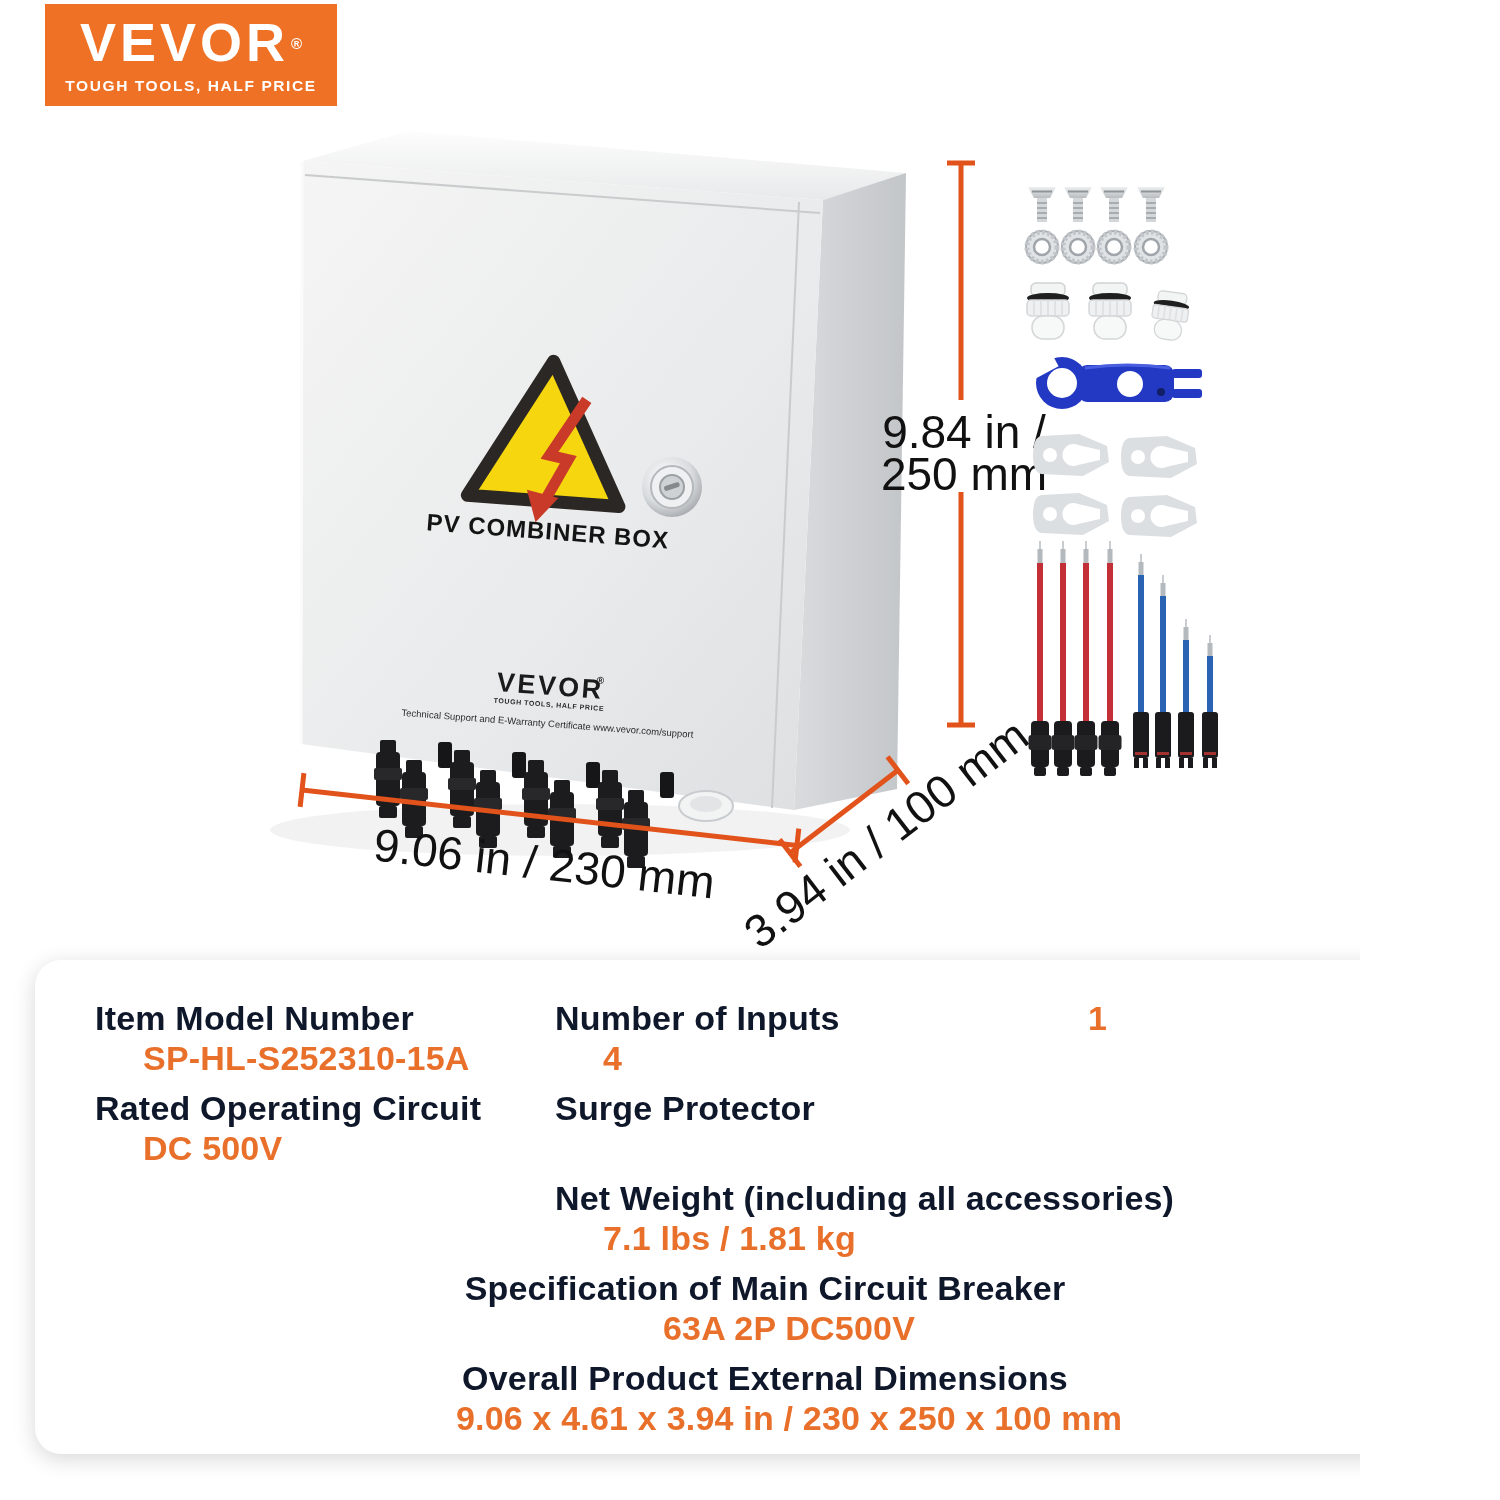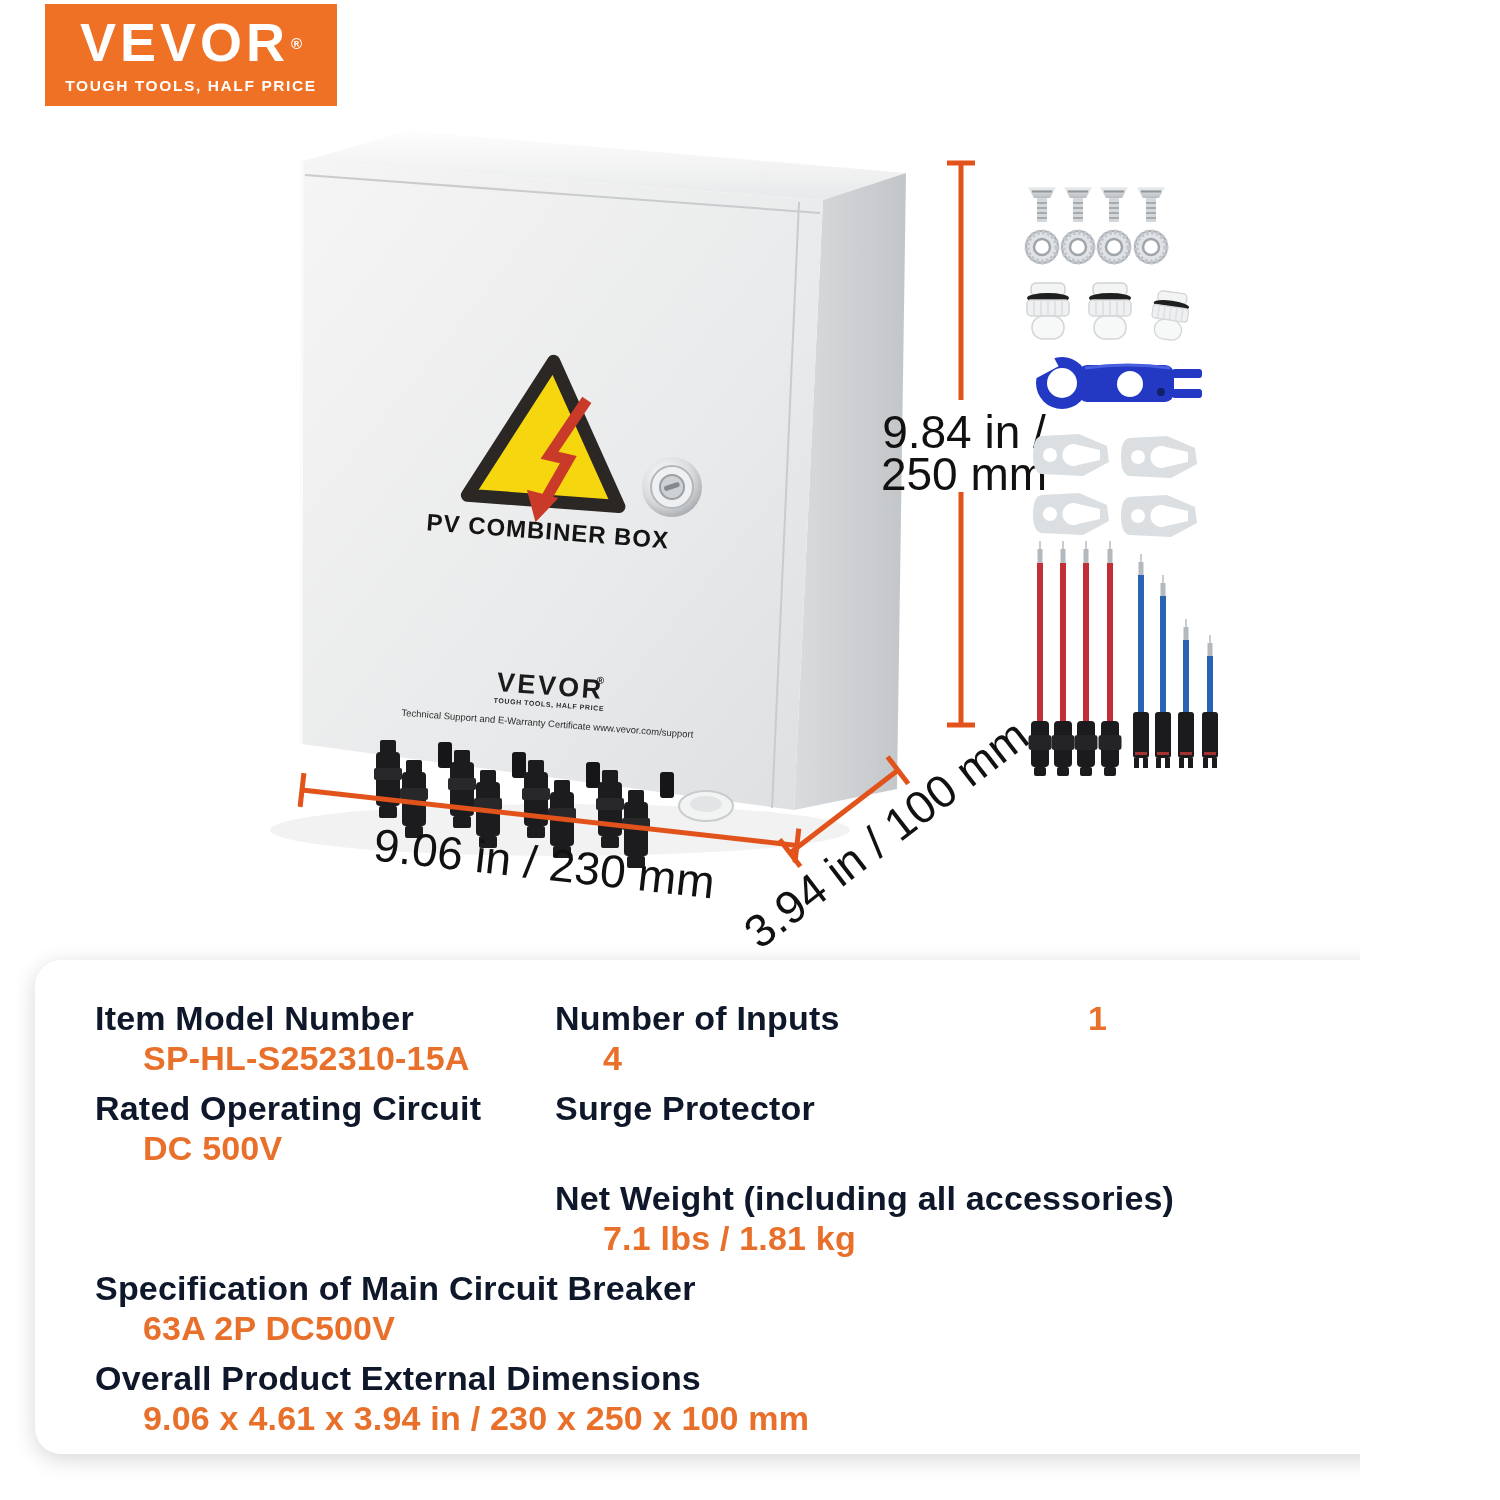--- a/index.html
+++ b/index.html
@@ -22,21 +22,21 @@
   .spec-card{
     position:absolute;left:35px;top:960px;width:1430px;height:494px;background:#ffffff;
     border-radius:26px;box-shadow:0 5px 22px rgba(0,0,0,0.16);
     box-sizing:border-box;padding:38px 30px 0 60px;
   }
   .spec-grid{display:grid;grid-template-columns:460px 485px auto;}
   .spec-item{height:90px;overflow:visible;white-space:nowrap;}
   .spec-label{font-size:34px;font-weight:700;color:#0f172a;line-height:40px;letter-spacing:0.2px;}
   .spec-value{font-size:34px;font-weight:700;color:#E8702B;line-height:40px;letter-spacing:0.2px;margin-left:48px;}
   .span-23{grid-column:2/4;}
-  .span-all{grid-column:1/4;}
+  .span-all{grid-column:1/4;text-align:center;}
 </style>
 </head>
 <body>
 
 <div class="stage">
 
   <div class="logo">
     <div class="logo-word">
       <span>VEVOR</span>
         <span class="reg">®</span>

